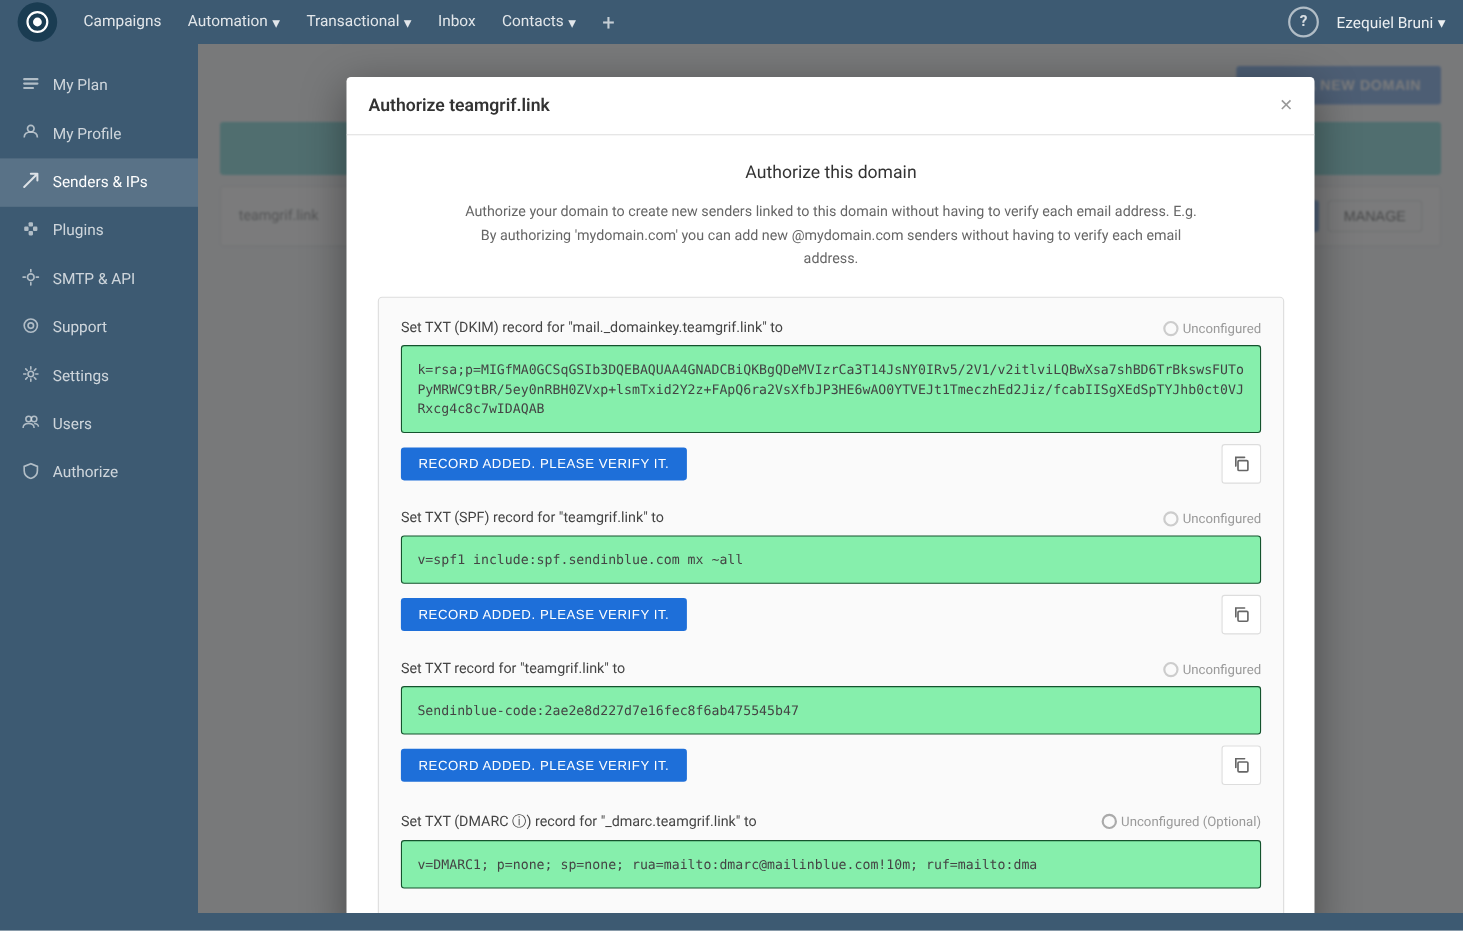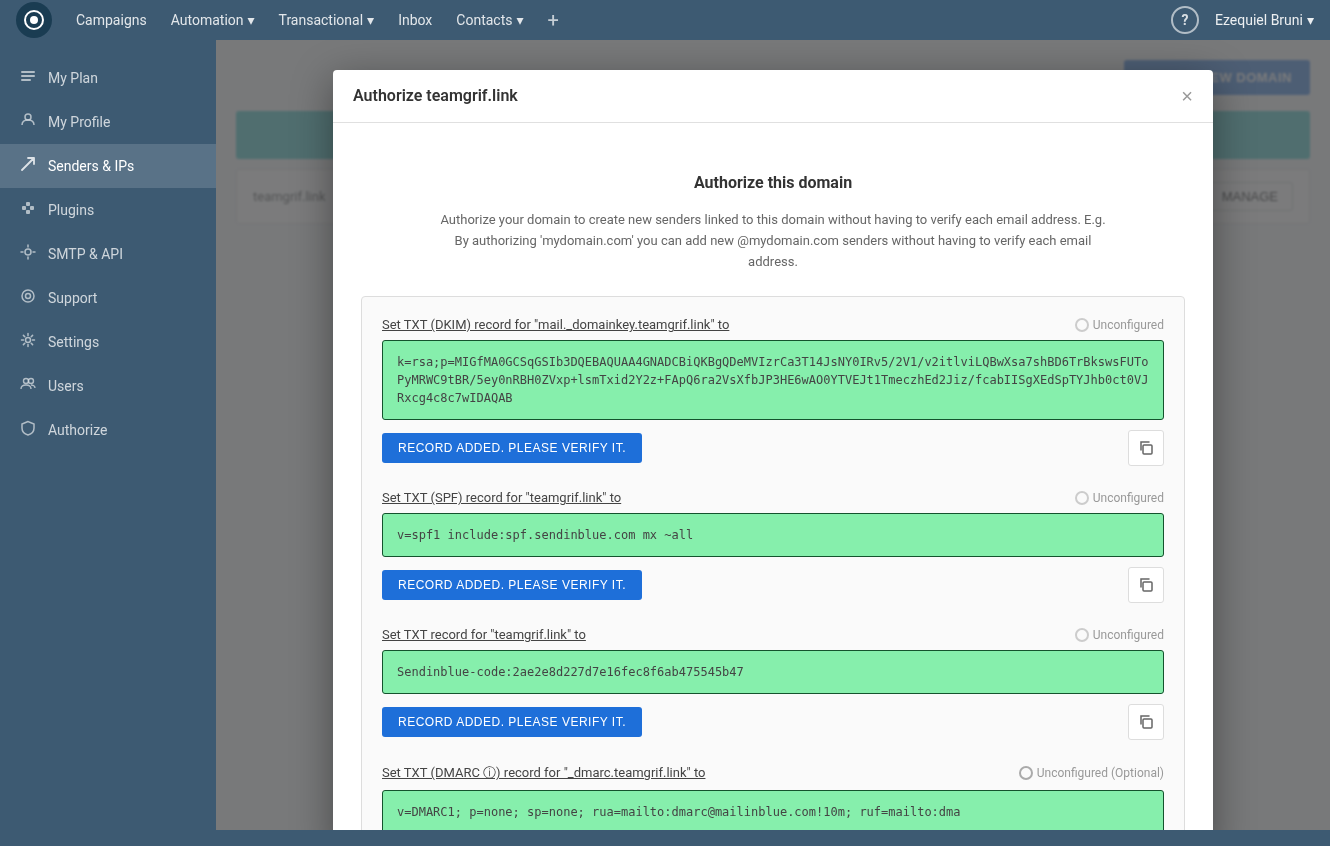--- a/index.html
+++ b/index.html
@@ -54,21 +54,21 @@
     }
 
     
     .layout {
       display: flex;
       height: calc(846px - 56px);
     }
 
     
     .sidebar {
-      width: 216px;
+      width: 180px;
       background: #3d5a72;
       padding: 16px 0;
       flex-shrink: 0;
     }
     .sidebar-item {
       display: flex;
       align-items: center;
       gap: 12px;
       padding: 12px 20px;
       color: rgba(255,255,255,0.75);
@@ -188,24 +188,23 @@
       padding: 24px 28px;
     }
 
     
     .modal-intro {
       text-align: center;
       margin-bottom: 24px;
     }
     .modal-intro-title {
       font-size: 16px;
-      font-weight: 700;
+      font-weight: 400;
       color: #333;
       margin-bottom: 10px;
-      margin-top: 26px;
     }
     .modal-intro-desc {
       font-size: 13px;
       color: #666;
       line-height: 1.6;
       max-width: 680px;
       margin: 18px auto;
       text-align: center;
     }
 
@@ -225,21 +224,20 @@
 
     .dns-record-header {
       display: flex;
       align-items: center;
       justify-content: space-between;
       margin-bottom: 8px;
     }
     .dns-record-label {
       font-size: 13px;
       color: #444;
-      text-decoration: underline;
     }
     .dns-record-status {
       display: flex;
       align-items: center;
       gap: 4px;
       font-size: 12px;
       color: #999;
     }
     .status-icon {
       width: 14px; height: 14px;

